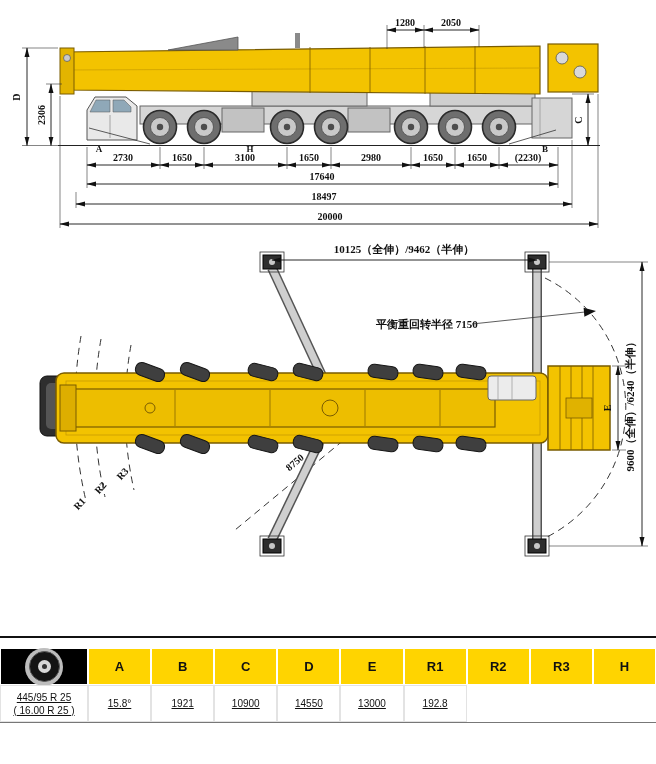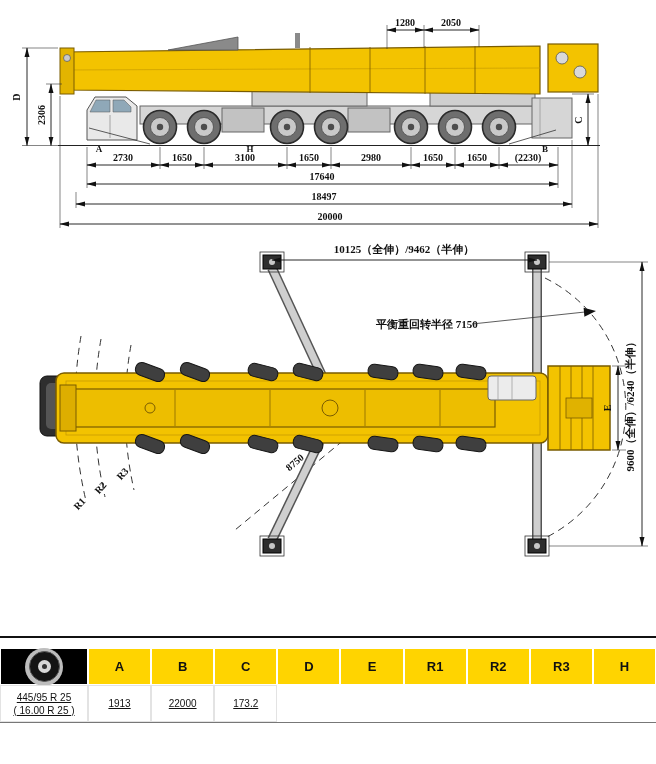--- a/index.html
+++ b/index.html
@@ -289,16 +289,19 @@
   <div class="cell head">E</div>
   <div class="cell head">R1</div>
   <div class="cell head">R2</div>
   <div class="cell head">R3</div>
   <div class="cell head">H</div>
 
   <div class="cell val tire-label">
     <div>445/95 R 25</div>
     <div>( 16.00 R 25 )</div>
   </div>
-  <div class="cell val">1913</div>
-  <div class="cell val">22000</div>
-  <div class="cell val">173.2</div>
+  <div class="cell val">15.8°</div>
+  <div class="cell val">1921</div>
+  <div class="cell val">10900</div>
+  <div class="cell val">14550</div>
+  <div class="cell val">13000</div>
+  <div class="cell val">192.8</div>
 </div>
 
 </body></html>

